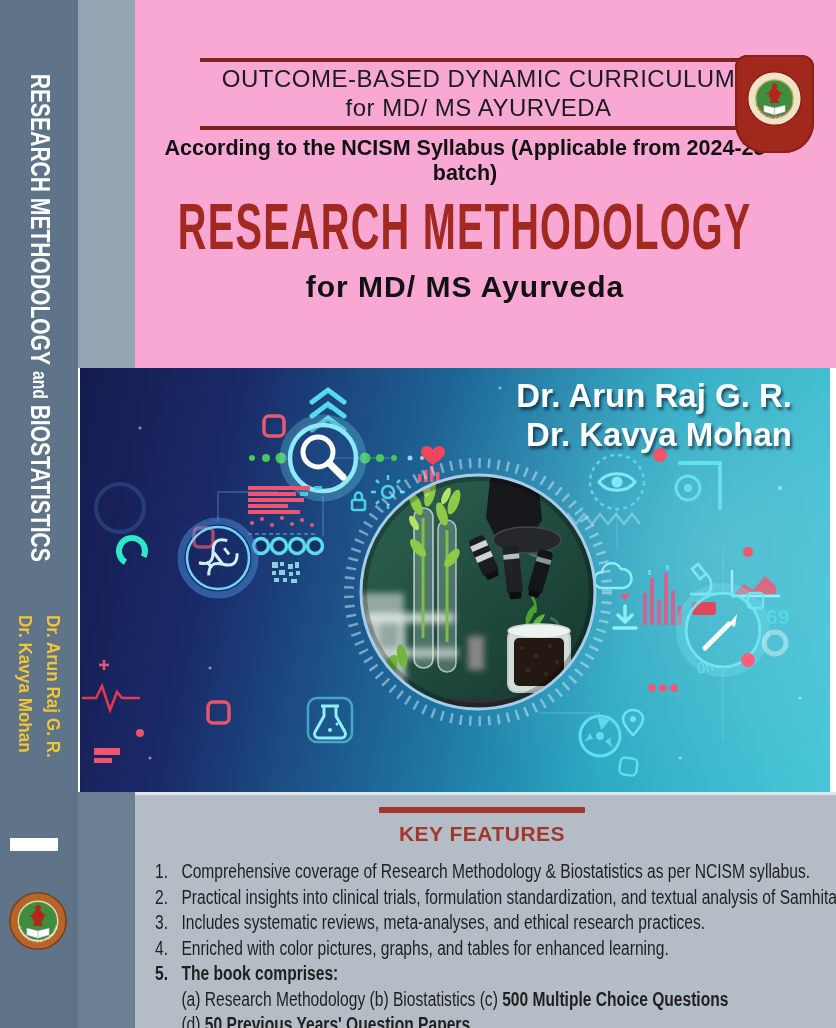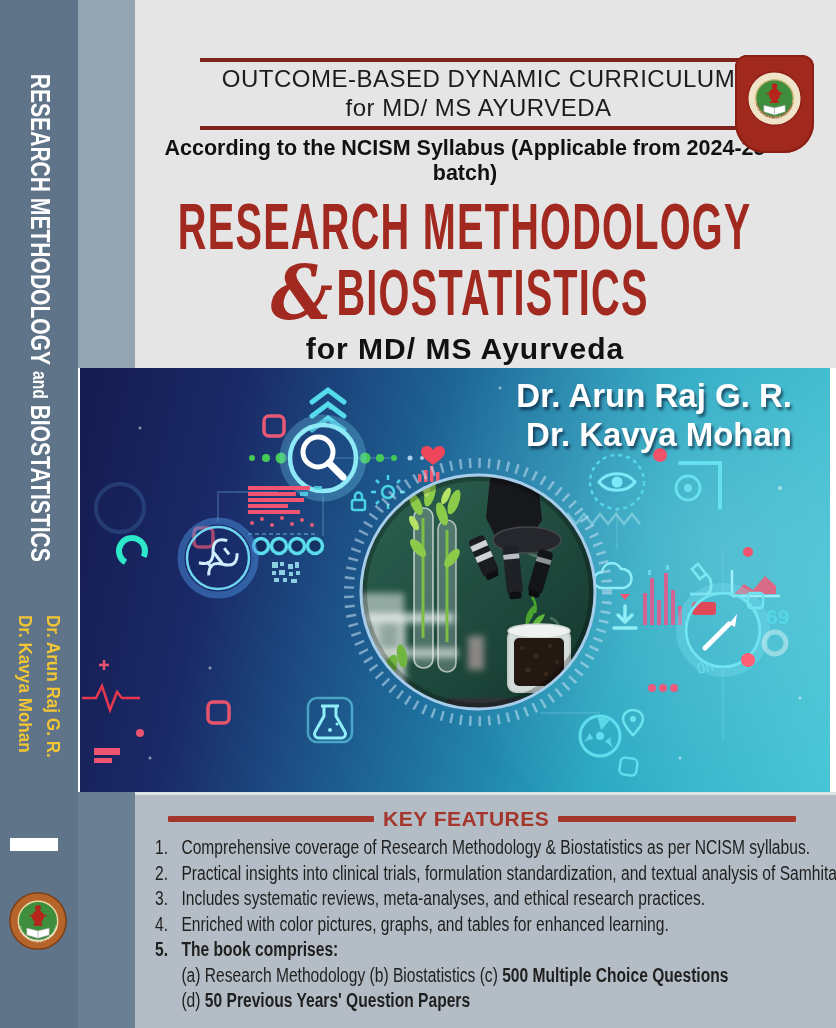--- a/index.html
+++ b/index.html
@@ -3,21 +3,21 @@
 <meta charset="utf-8">
 <style>
   html,body{margin:0;padding:0;background:#ffffff;}
   #book{position:relative;width:836px;height:1028px;overflow:hidden;background:#ffffff;
         font-family:"Liberation Sans",sans-serif;}
 
   
   .spine{position:absolute;left:0;top:0;width:78px;height:1028px;background:#5f7489;}
   .gutter-top{position:absolute;left:78px;top:0;width:57px;height:368px;background:#93a4b2;}
   .gutter-bottom{position:absolute;left:78px;top:792px;width:57px;height:236px;background:#6a7f92;}
-  .front-top{position:absolute;left:135px;top:0;width:701px;height:368px;background:#e5e5e5;}
+  .front-top{position:absolute;left:135px;top:0;width:701px;height:368px;background:#f9a8d4;}
   .bottom-panel{position:absolute;left:135px;top:792px;width:701px;height:236px;background:#b4bdc5;
                 border-top:3px solid #dfe4e8;}
 
   
   .spine-title{position:absolute;left:0;top:58px;width:78px;height:520px;
                display:flex;align-items:center;justify-content:center;}
   .spine-title .vtext{writing-mode:vertical-rl;white-space:nowrap;color:#ffffff;font-weight:bold;
                font-size:27px;transform:scaleY(.78);letter-spacing:0;}
   .spine-title .vsmall{font-size:20px;font-weight:bold;}
   .spine-authors{position:absolute;left:0;top:572px;width:78px;height:228px;
@@ -61,21 +61,21 @@
   .photo{position:absolute;left:80px;top:368px;width:750px;height:424px;
          background:
            radial-gradient(circle at 84% 42%, rgba(255,255,255,.18), rgba(255,255,255,0) 45%),
            linear-gradient(102deg,#151b4f 0%,#1a2a68 20%,#1e6d9c 48%,#27a8c2 72%,#43c5d6 100%);}
   .photo svg{position:absolute;left:0;top:0;}
   .cover-authors{position:absolute;right:38px;top:8px;text-align:right;color:#ffffff;
          font-weight:bold;font-size:33px;line-height:39px;
          text-shadow:2px 3px 3px rgba(5,15,40,.6);}
 
   
-  .kf-header{display:flex;align-items:center;margin:12px 40px 4px 33px;gap:9px;}
+  .kf-header{display:flex;align-items:center;margin:12px 40px 4px 33px;gap:9px;flex-direction:column;}
   .kf-line{height:6px;background:#a4362b;border-radius:1px;}
   .kf-line.l{width:206px;} .kf-line.r{flex:1;}
   .kf-title{color:#a4362b;font-weight:bold;font-size:21px;letter-spacing:.5px;white-space:nowrap;}
   .kf-list{padding-left:20px;color:#1f1f1f;}
   .kf-row{white-space:nowrap;transform:scaleX(.8);transform-origin:0 50%;
           font-size:19.5px;line-height:25.5px;}
   .kf-row .num{display:inline-block;width:33px;}
   .kf-sub{padding-left:33px;}
   .b{font-weight:bold;}
 </style>
@@ -119,23 +119,20 @@
     <div class="curriculum">
       <div>OUTCOME-BASED DYNAMIC CURRICULUM</div>
       <div>for MD/ MS AYURVEDA</div>
     </div>
     <div class="rule rule2"></div>
     <div class="syllabus">According to the NCISM Syllabus (Applicable from 2024-25 batch)</div>
 
     <div class="title-block">
       <div class="tline">
           <span class="cond">RESEARCH METHODOLOGY</span>
-        </div>
-      <div class="tline">
-          <span class="cond"><span class="amp">&amp;</span>&nbsp;<span>BIOSTATISTICS</span></span>
         </div>
       <div class="subtitle">for MD/ MS Ayurveda</div>
     </div>
   </div>
 
   <div class="logo-tab">
     <div class="emblem-box">
       <svg class="emblem emblem--tab" viewBox="0 0 64 64">
         <defs>
             <path id="arcTab" d="M 11 38 A 21.5 21.5 0 0 0 53 38"></path>

